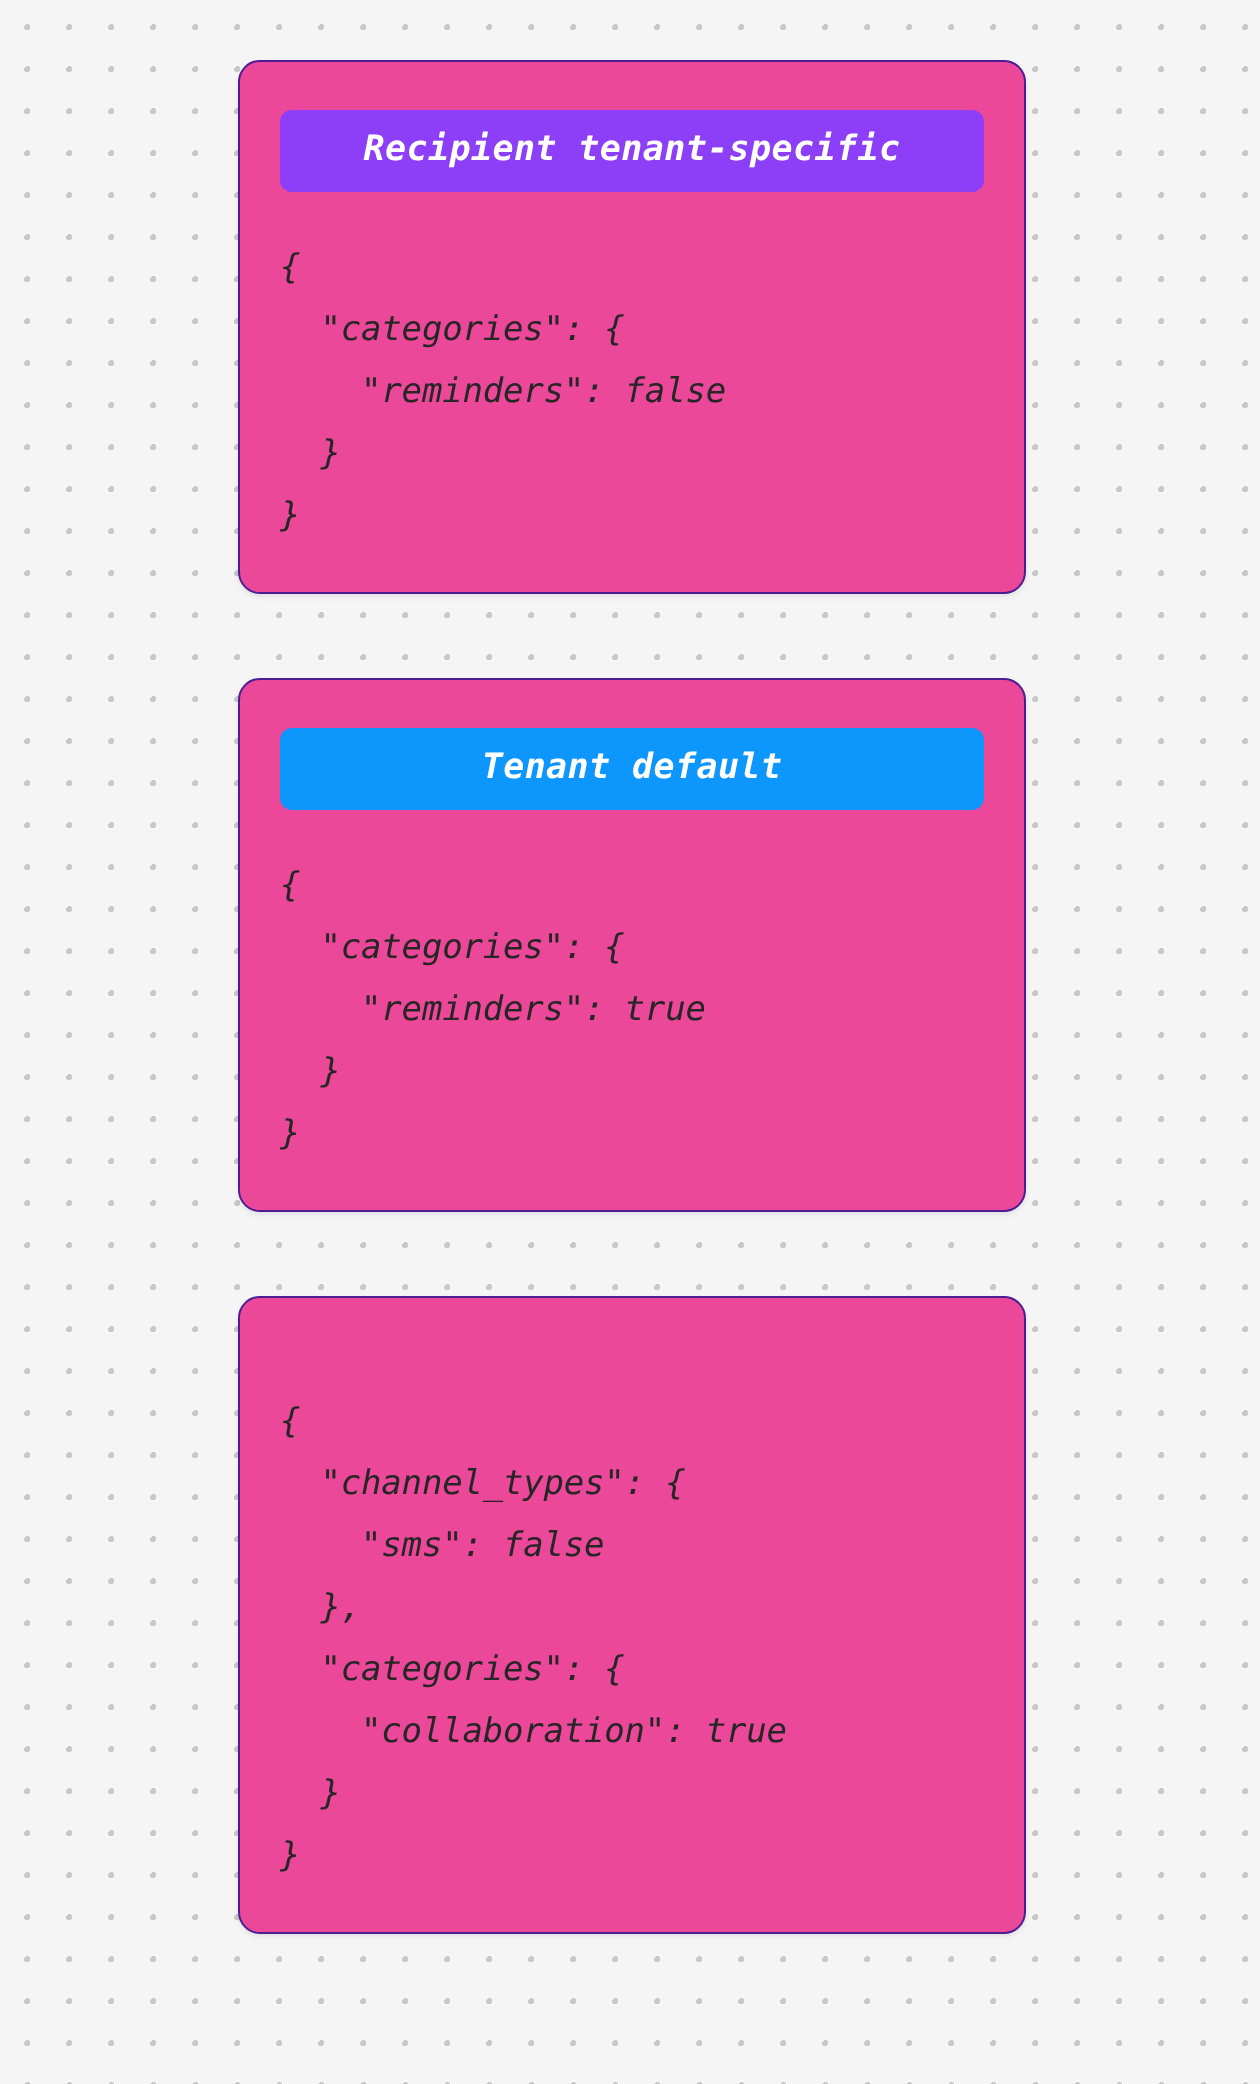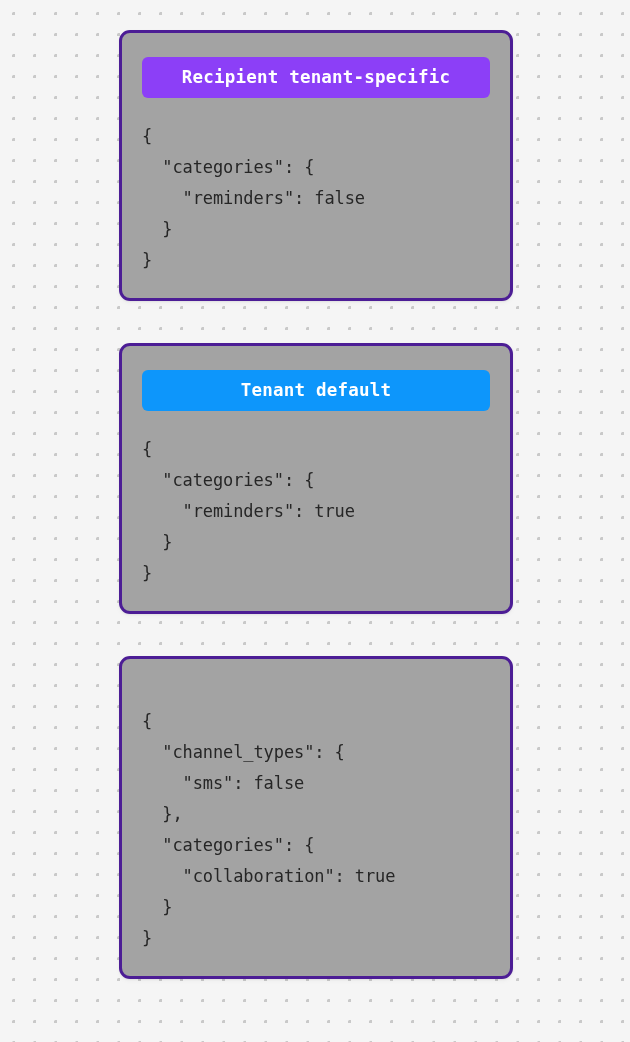--- a/index.html
+++ b/index.html
@@ -21,25 +21,26 @@
     position: relative;
     width: 630px;
     height: 1042px;
     box-sizing: border-box;
     padding: 30px 118px 0 119px;
   }
 
   .card {
     box-sizing: border-box;
     width: 394px;
-    background: #a3a3a3;
-    border: 3px solid #4c1d95;
+    background: #ec4899;
+    border: 1px solid #4c1d95;
     border-radius: 11px;
     box-shadow: 0 1px 2px rgba(0,0,0,0.055), 0 2px 5px rgba(0,0,0,0.035);
     padding: 24px 20px 22px 20px;
+    font-style: italic;
   }
 
   .card + .card {
     margin-top: 42px;
   }
 
   .card-badge {
     box-sizing: border-box;
     height: 41px;
     border-radius: 6px;

